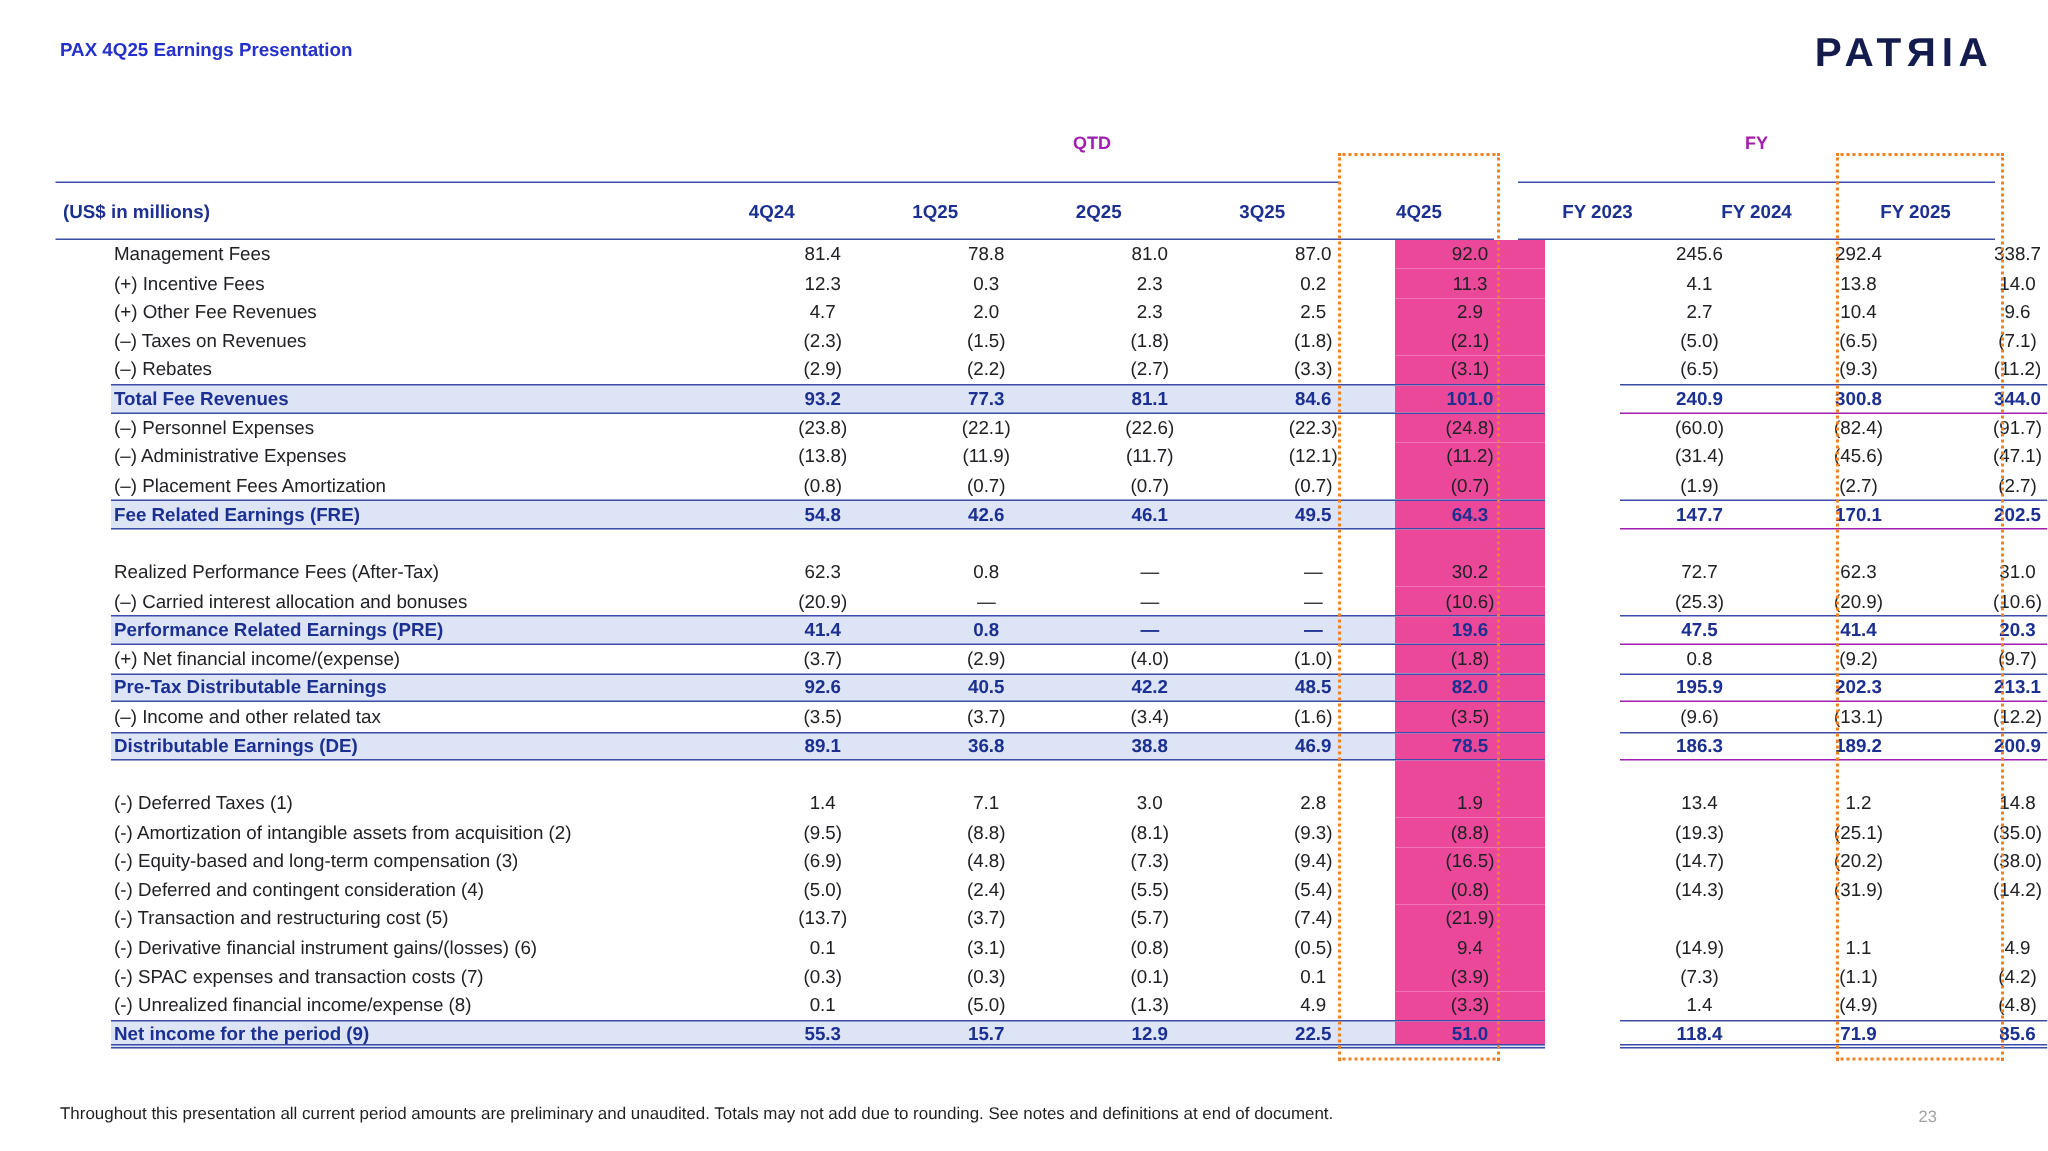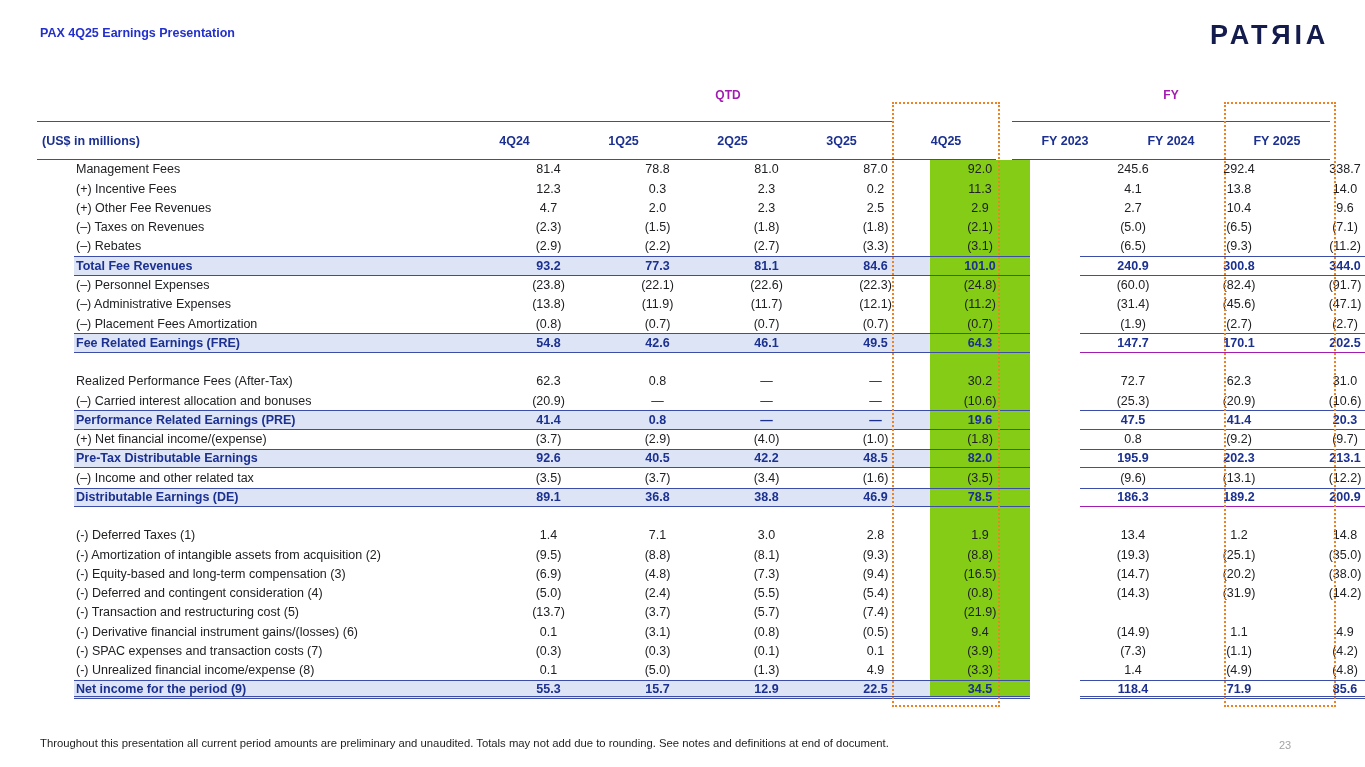--- a/index.html
+++ b/index.html
@@ -33,21 +33,21 @@
   .c-q{width:109px;flex:0 0 109px;text-align:center;}
   .c-q5{width:100px;flex:0 0 100px;text-align:center;}
   .c-fy{width:106px;flex:0 0 106px;text-align:center;}
 
   .hdr-row .cell{display:flex;align-items:center;font-size:12.5px;font-weight:bold;color:#1b3090;}
   .hdr-row .c-q,.hdr-row .c-q5,.hdr-row .c-fy{justify-content:center;}
 
   .row{display:flex;height:19.28px;font-size:12.5px;color:#202124;}
   .row .seg{align-items:center;box-sizing:border-box;height:100%;margin-left:34px;}
   .row .cell{line-height:1;}
-  .row .c-q5{background:#84cc16;align-self:stretch;display:flex;align-items:center;justify-content:center;}
+  .row .c-q5{background:#ec4899;align-self:stretch;display:flex;align-items:center;justify-content:center;}
 
   .row.total{font-weight:bold;color:#1b3090;}
   .row.total .segA{background:#dde4f6;border-top:1px solid #3b4da8;border-bottom:1px solid #3b4da8;}
   .row.total .segB{border-top:1px solid #3b4da8;border-bottom:1px solid #a21caf;}
 
   .row.net{font-weight:bold;color:#1b3090;}
   .row.net .segA{background:#dde4f6;border-top:1px solid #3b4da8;border-bottom:3px double #3b4da8;}
   .row.net .segB{border-top:1px solid #3b4da8;border-bottom:3px double #3b4da8;}
 
   
@@ -520,21 +520,21 @@
           <div class="cell c-fy">(4.8)</div>
         </div>
       </div>
       <div class="row net">
         <div class="seg segA">
           <div class="cell c-label">Net income for the period (9)</div>
           <div class="cell c-q">55.3</div>
           <div class="cell c-q">15.7</div>
           <div class="cell c-q">12.9</div>
           <div class="cell c-q">22.5</div>
-          <div class="cell c-q5">34.5</div>
+          <div class="cell c-q5">51.0</div>
         </div>
         <div class="c-gap"></div>
         <div class="seg segB">
           <div class="cell c-fy">118.4</div>
           <div class="cell c-fy">71.9</div>
           <div class="cell c-fy">85.6</div>
         </div>
       </div>
     </div>
 

